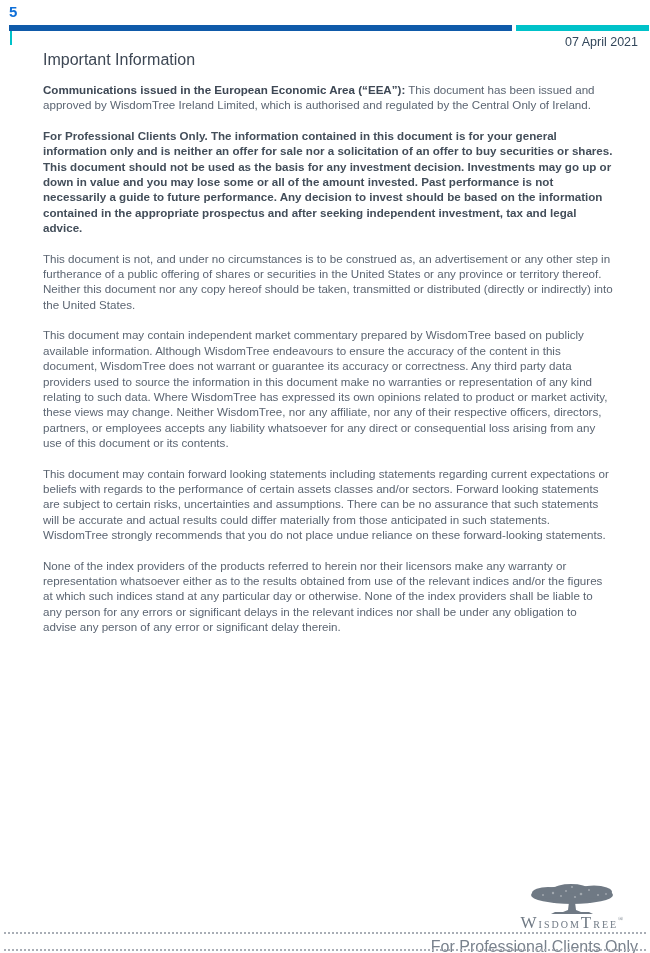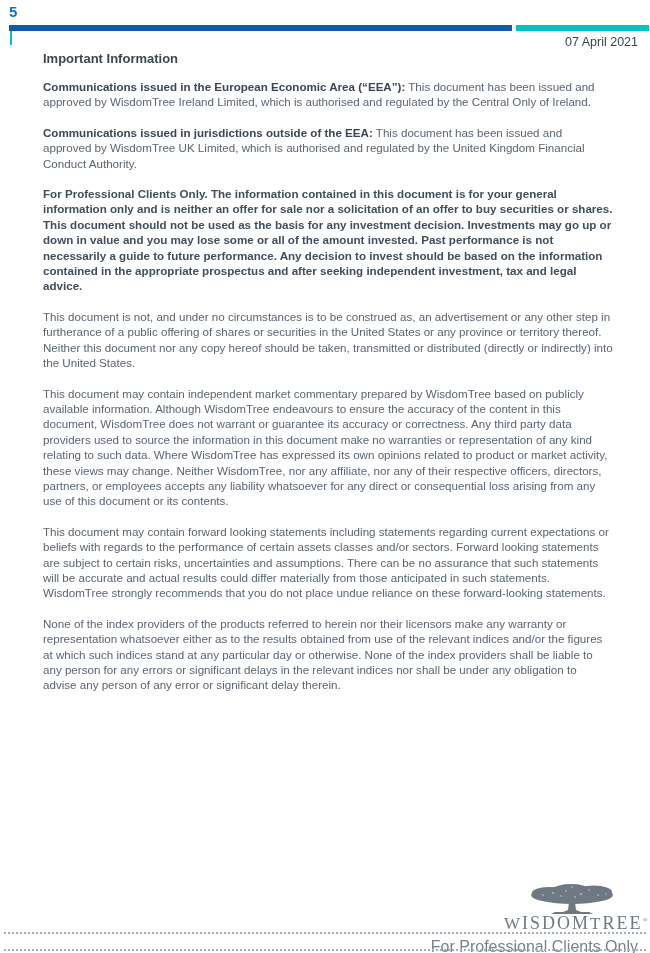--- a/index.html
+++ b/index.html
@@ -50,23 +50,23 @@
   }
 
   
   .content {
     position: absolute;
     top: 51px; left: 43px;
     width: 570px;
   }
   .content h3 {
     margin: 0 0 13px 0;
-    font-size: 13px;
+    font-size: 16px;
     color: #3d4754;
-    font-weight: bold;
+    font-weight: normal;
   }
   .content p {
     margin: 0 0 15px 0;
     font-size: 11.6px;
     line-height: 15.4px;
     color: #5b6572;
   }
   .content p strong { color: #3d4754; }
   .content p.bold { font-weight: bold; color: #434e5a; }
 
@@ -95,21 +95,21 @@
     color: #6f7984;
   }
   .logo svg { display: block; margin: 0 auto -2px auto; }
   .logo-text {
     font-family: "Liberation Serif", "DejaVu Serif", serif;
     color: #6f7984;
     letter-spacing: 2px;
     white-space: nowrap;
   }
   .logo-text .lg { font-size: 17px; }
-  .logo-text .sm { font-size: 18px; }
+  .logo-text .sm { font-size: 10px; }
   .logo-text .reg { font-size: 7px; vertical-align: 7px; letter-spacing: 0; }
 
   .dotted-rule {
     position: absolute;
     left: 4px; right: 4px;
     border-top: 2px dotted #a9aeb6;
     height: 0;
   }
   .rule-mid { top: 932px; }
   .rule-bottom { top: 949px; }
@@ -138,21 +138,20 @@
   </div>
   <div class="left-tick"></div>
 
   <div class="date-line">07 April 2021</div>
 
   <div class="content">
     <h3>Important Information</h3>
 
     <p><strong>Communications issued in the European Economic Area (“EEA”):</strong><span> This document has been issued and approved by WisdomTree Ireland Limited, which is authorised and regulated by the Central Only of Ireland.</span></p>
 
-    <p><strong>Communications issued in jurisdictions outside of the EEA:</strong><span> This document has been issued and approved by WisdomTree UK Limited, which is authorised and regulated by the United Kingdom Financial Conduct Authority.</span></p>
 
 
     <p class="bold">For Professional Clients Only. The information contained in this document is for your general information only and is neither an offer for sale nor a solicitation of an offer to buy securities or shares. This document should not be used as the basis for any investment decision. Investments may go up or down in value and you may lose some or all of the amount invested. Past performance is not necessarily a guide to future performance. Any decision to invest should be based on the information contained in the appropriate prospectus and after seeking independent investment, tax and legal advice.</p>
 
     <p>This document is not, and under no circumstances is to be construed as, an advertisement or any other step in furtherance of a public offering of shares or securities in the United States or any province or territory thereof. Neither this document nor any copy hereof should be taken, transmitted or distributed (directly or indirectly) into the United States.</p>
 
     <p>This document may contain independent market commentary prepared by WisdomTree based on publicly available information. Although WisdomTree endeavours to ensure the accuracy of the content in this document, WisdomTree does not warrant or guarantee its accuracy or correctness. Any third party data providers used to source the information in this document make no warranties or representation of any kind relating to such data. Where WisdomTree has expressed its own opinions related to product or market activity, these views may change. Neither WisdomTree, nor any affiliate, nor any of their respective officers, directors, partners, or employees accepts any liability whatsoever for any direct or consequential loss arising from any use of this document or its contents.</p>
 
     <p>This document may contain forward looking statements including statements regarding current expectations or beliefs with regards to the performance of certain assets classes and/or sectors. Forward looking statements are subject to certain risks, uncertainties and assumptions. There can be no assurance that such statements will be accurate and actual results could differ materially from those anticipated in such statements. WisdomTree strongly recommends that you do not place undue reliance on these forward-looking statements.</p>
 

